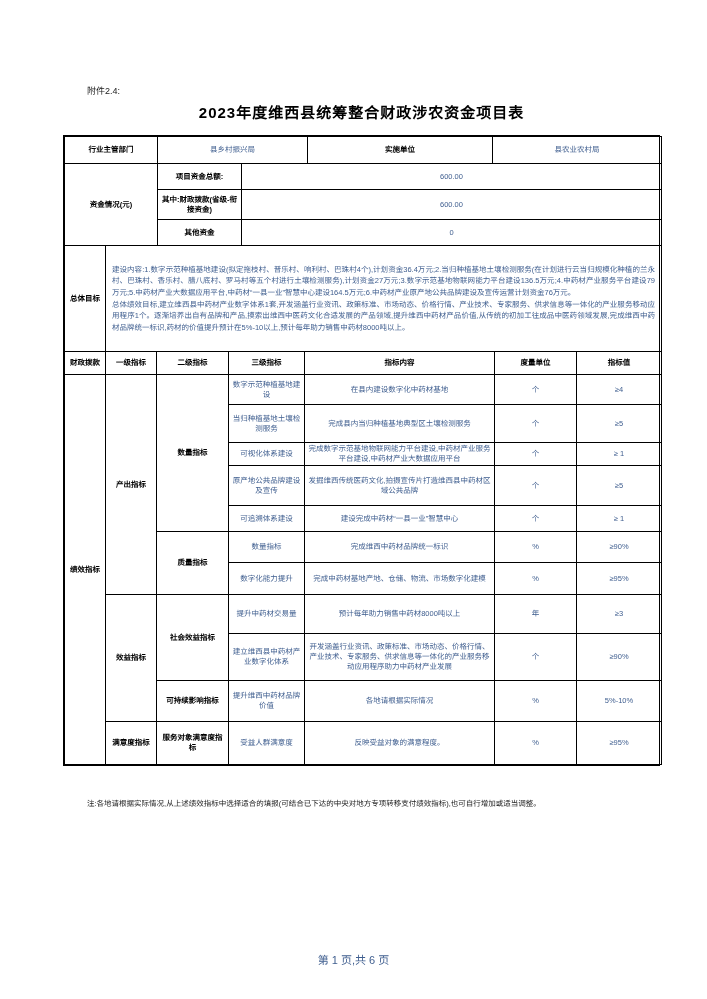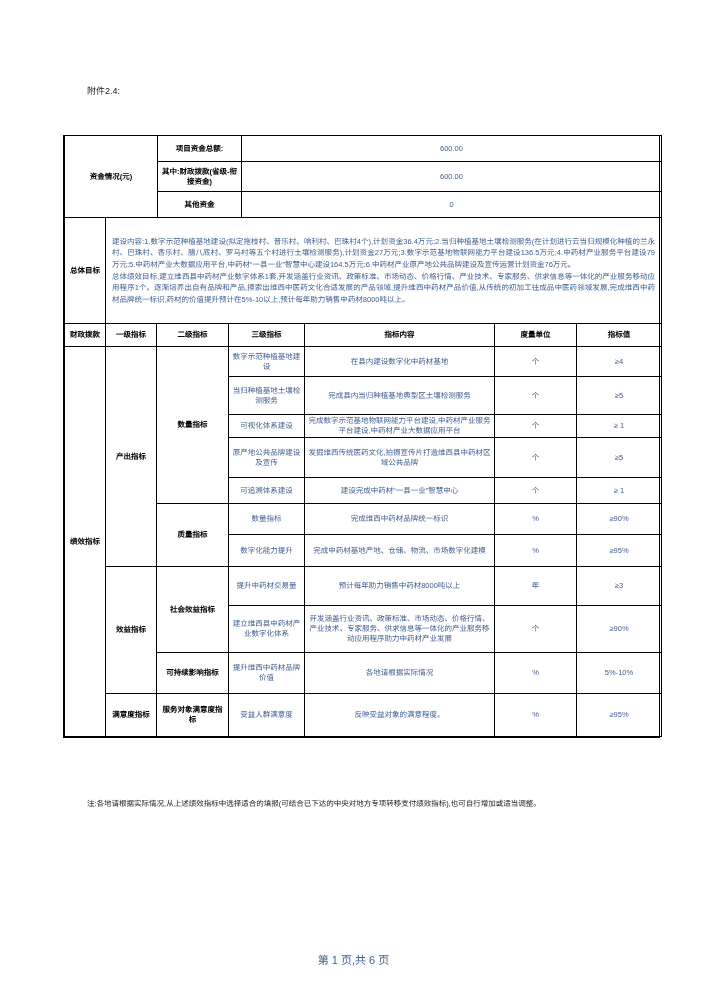--- a/index.html
+++ b/index.html
@@ -49,31 +49,38 @@
     position: absolute; left: 0; top: 951px; width: 707px;
     text-align: center; font-size: 11px; color: #3f5e8f;
   }
 </style>
 </head>
 <body>
 
 <div class="page">
 
   <div class="attachment">附件2.4:</div>
+  <div class="title">2023年度维西县统筹整合财政涉农资金项目表</div>
 
   <div class="sheet">
 
     <table>
       <colgroup>
           <col style="width:93px">
           <col style="width:150px">
           <col style="width:185px">
           <col style="width:169px">
         </colgroup>
       <tbody>
+      <tr style="height:27px">
+        <th>行业主管部门</th>
+        <td class="v">县乡村振兴局</td>
+        <th>实施单位</th>
+        <td class="v">县农业农村局</td>
+      </tr>
     </tbody>
       </table>
 
     <table>
       <colgroup>
           <col style="width:93px">
           <col style="width:84px">
           <col style="width:420px">
         </colgroup>
       <tbody>

